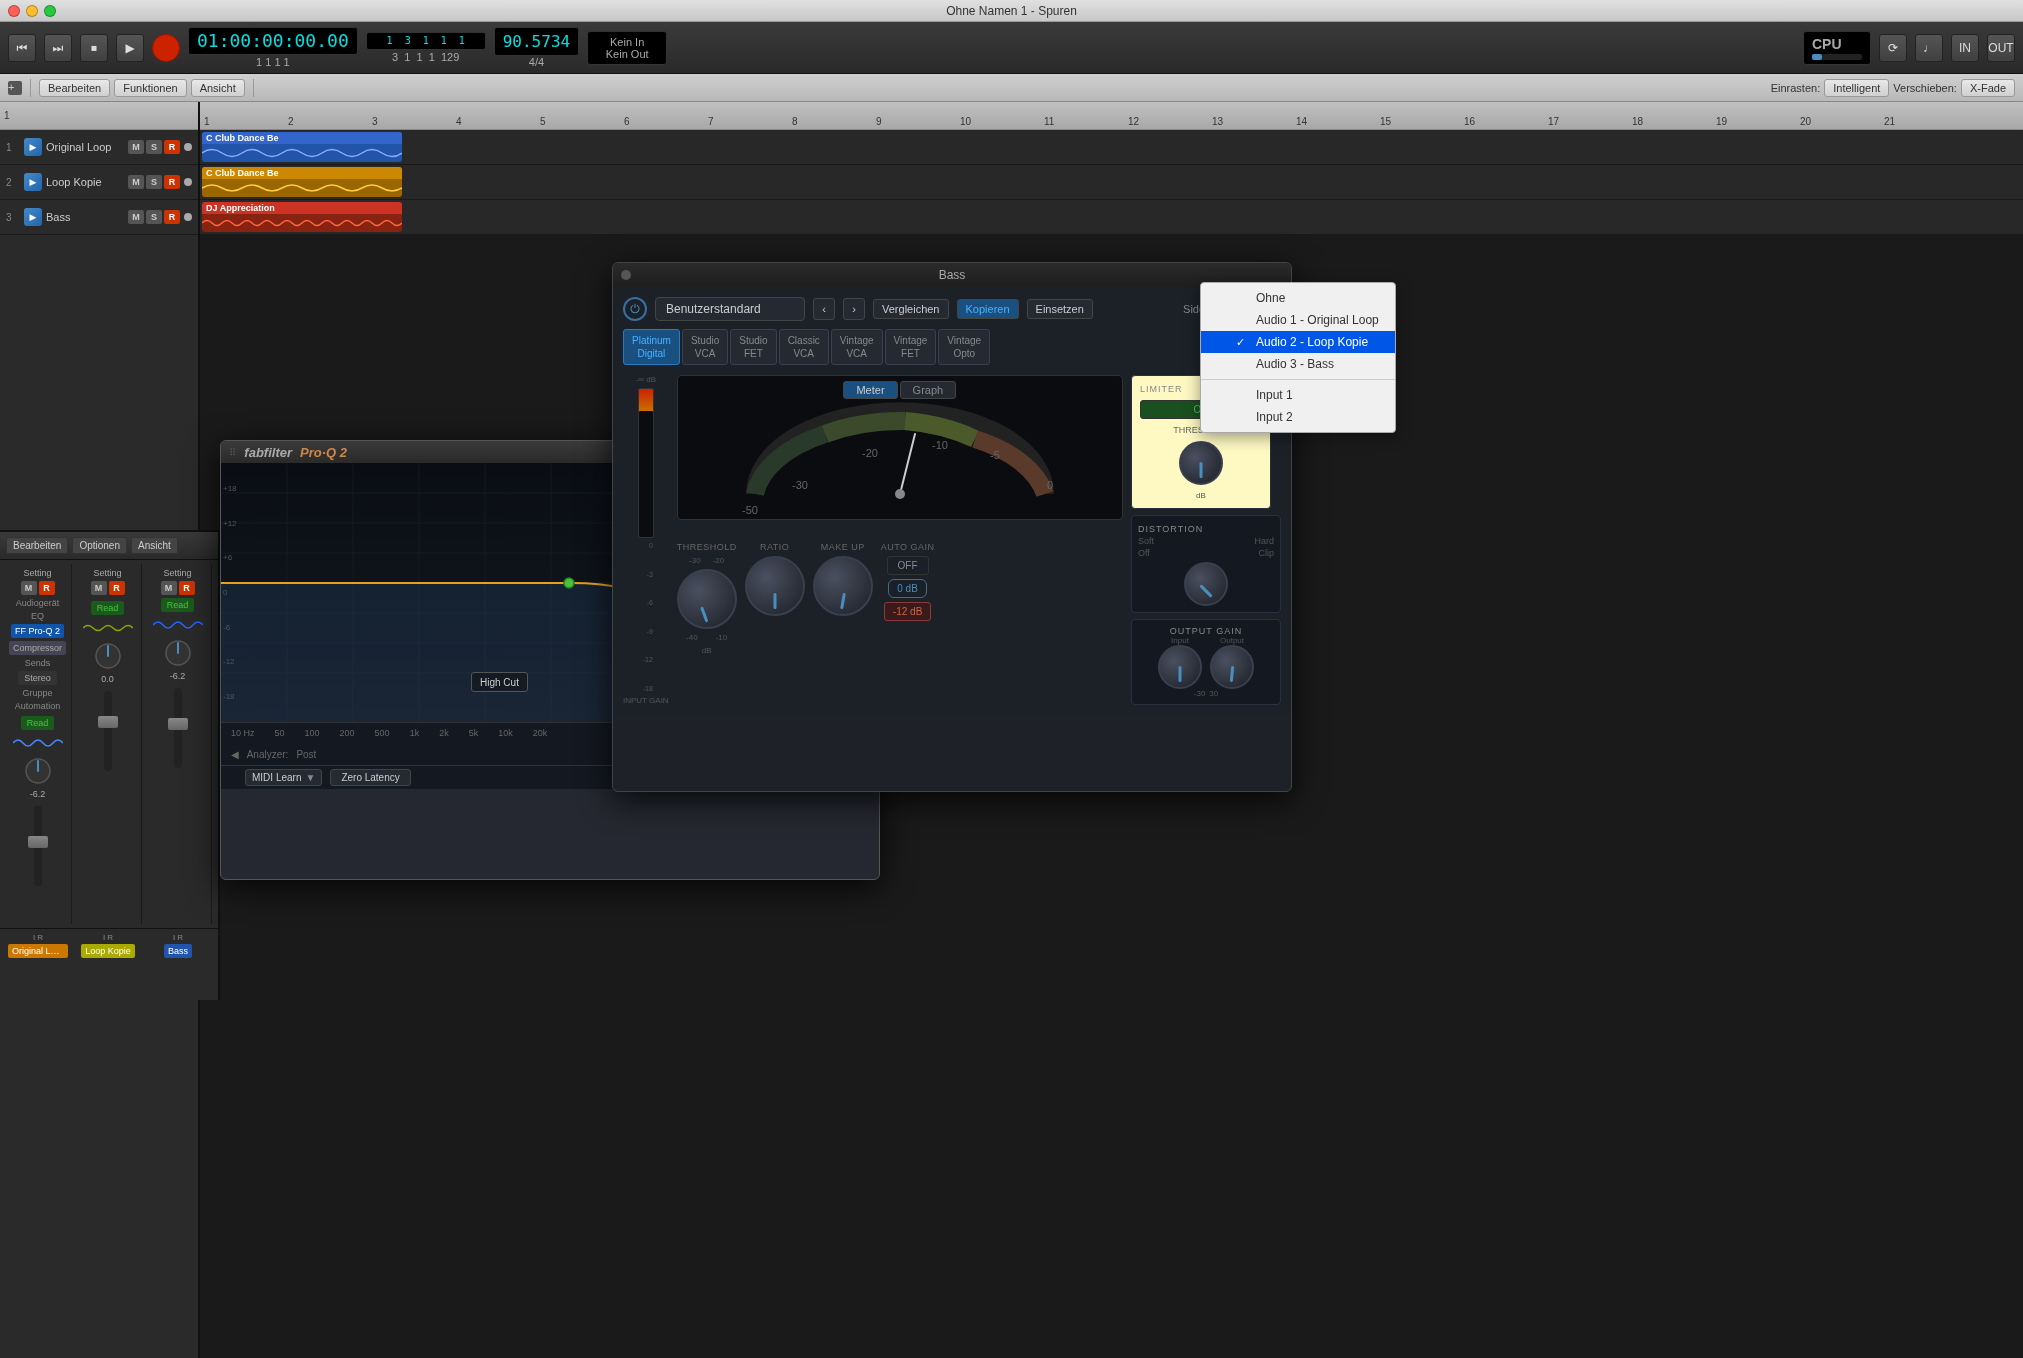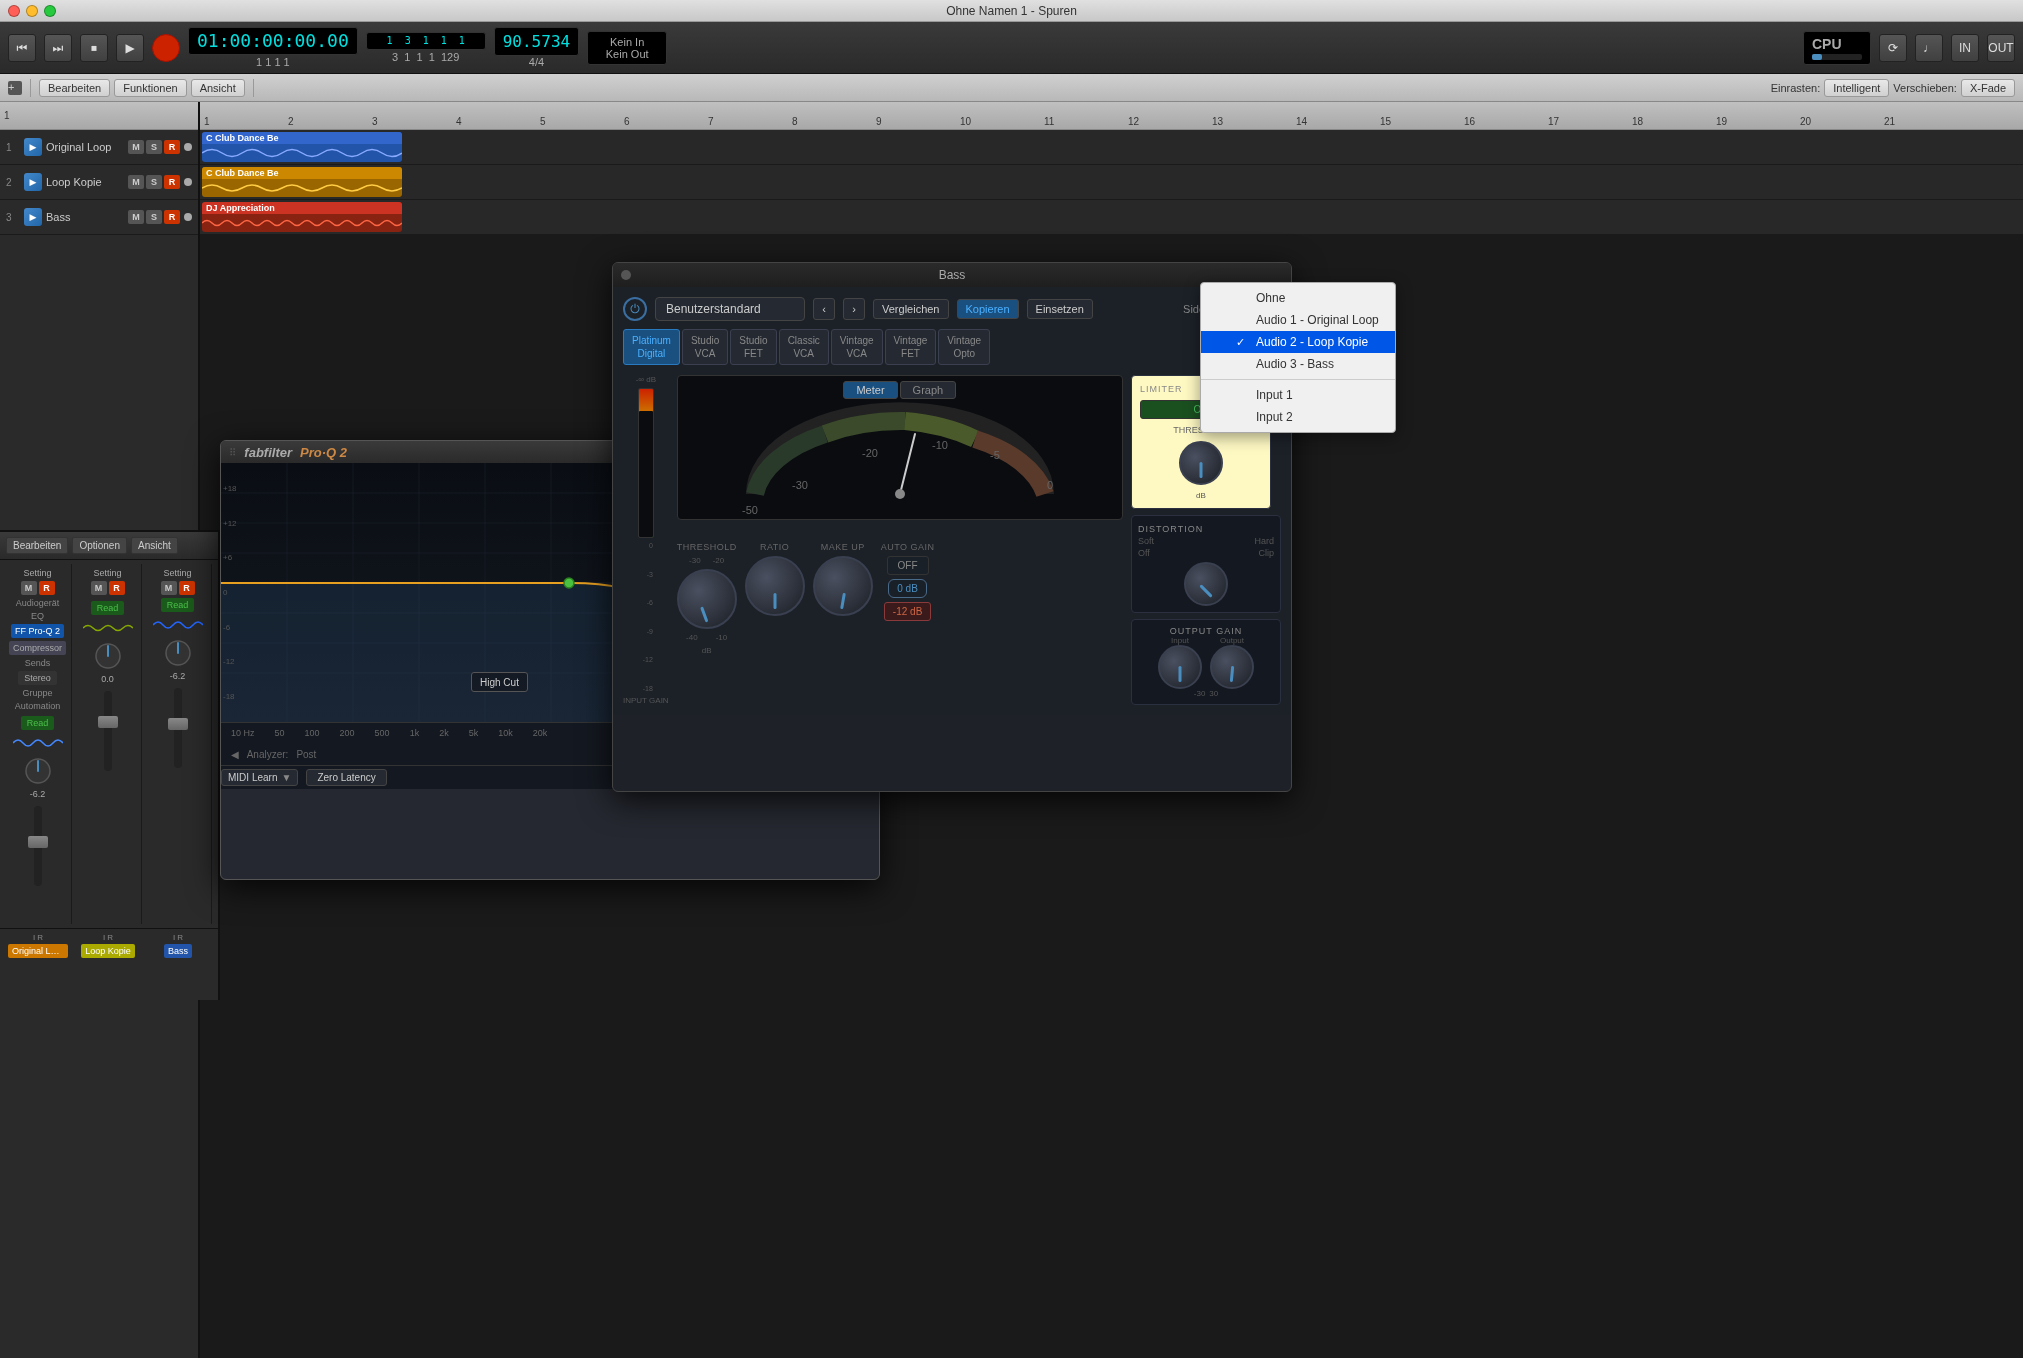--- a/index.html
+++ b/index.html
@@ -1086,21 +1086,21 @@
 
   <div class="analyzer-bar">
     <span style="cursor:pointer;">◀</span>
     <span>Analyzer:</span>
     <span>Post</span>
     <span style="margin-left:auto;">100%</span>
     <span>0.0 dB</span>
     <span style="cursor:pointer;">▶</span>
   </div>
 
-  <div style="height:24px; background:#141820; display:flex; align-items:center; padding:0 0; gap:8px; border-top:1px solid #333;">
+  <div style="height:24px; background:#141820; display:flex; align-items:center; padding:0 24px; gap:8px; border-top:1px solid #333;">
     <div style="display:flex; align-items:center; gap:4px; background:#252a32; border:1px solid #444; border-radius:3px; padding:2px 6px; cursor:pointer;">
       <span style="font-size:10px;color:#ccc;">MIDI Learn</span>
       <span style="font-size:10px;color:#888;">▼</span>
     </div>
     <div style="background:#252a32; border:1px solid #444; border-radius:3px; padding:2px 10px; font-size:10px; color:#ccc; cursor:pointer;">Zero Latency</div>
     <span style="margin-left:auto; font-size:11px; color:#888;">FF Pro-Q 2</span>
   </div>
 </div>
 
 <div class="plugin-window comp-window">

